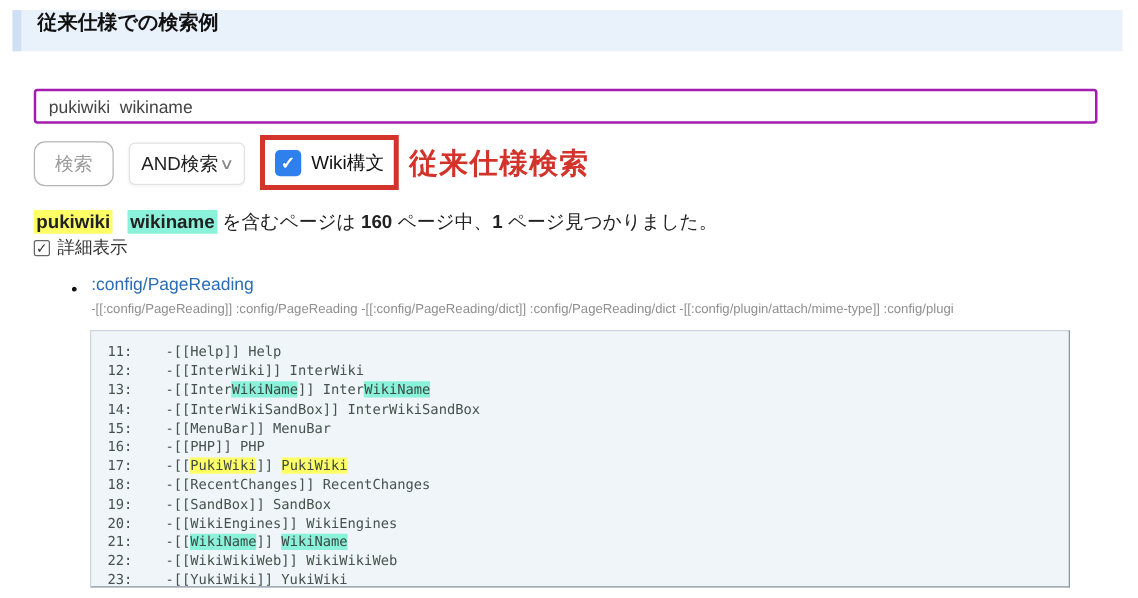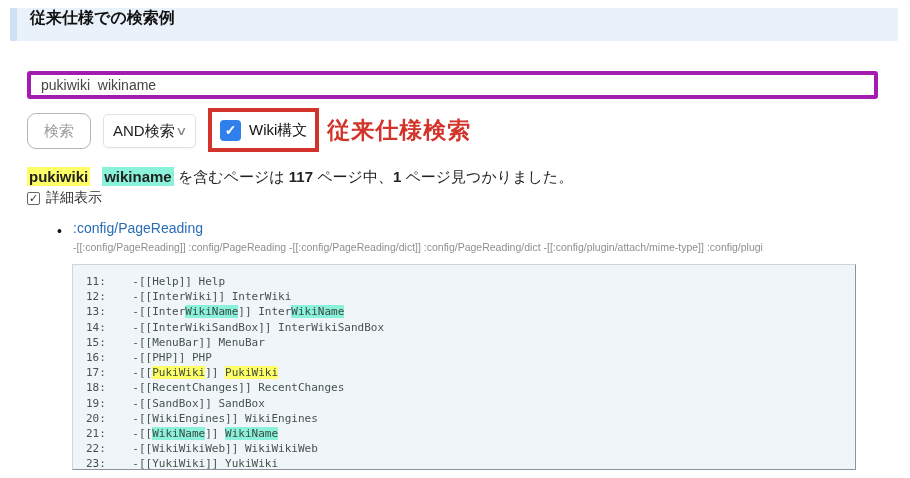--- a/index.html
+++ b/index.html
@@ -19,21 +19,21 @@
     background: #e9f1fb;
     border-left: 7px solid #cfe0f4;
     display: flex; align-items: flex-start;
     padding-left: 13px;
   }
   .header-bar h2 { font-size: 16px; font-weight: 700; color: #111; }
 
   
   .search-input {
     position: absolute; left: 27px; top: 71px; width: 851px; height: 28px;
-    border: 4px solid #a21caf; border-radius: 3px;
+    border: 2px solid #a21caf; border-radius: 3px;
     padding: 0 10px; font-size: 14px; color: #444;
     font-family: "Liberation Sans", sans-serif;
     background: #fff; outline: none;
   }
 
   
   .controls { position: absolute; left: 27px; top: 108px; height: 44px; display: flex; align-items: center; }
   .search-btn {
     width: 64px; height: 36px; margin-top: 2px;
     background: #fff; border: 1px solid #b5b5b5; border-radius: 9px;
@@ -128,21 +128,21 @@
       <span class="wiki-checkbox">
         <span>✓</span>
       </span>
       <span class="wiki-label">Wiki構文</span>
     </div>
 
     <span class="annotation">従来仕様検索</span>
   </div>
 
   <div class="result-line">
-    <span class="term t1 hl-yellow">pukiwiki</span><span class="term hl-cyan">wikiname</span><span> を含むページは </span><span class="num">117</span><span> ページ中、</span><span class="num">1</span><span> ページ見つかりました。</span>
+    <span class="term t1 hl-yellow">pukiwiki</span><span class="term hl-cyan">wikiname</span><span> を含むページは </span><span class="num">160</span><span> ページ中、</span><span class="num">1</span><span> ページ見つかりました。</span>
   </div>
 
   <div class="detail-row">
     <span class="detail-checkbox">
       <span>✓</span>
     </span>
     <span>詳細表示</span>
   </div>
 
   <div class="list-item">

